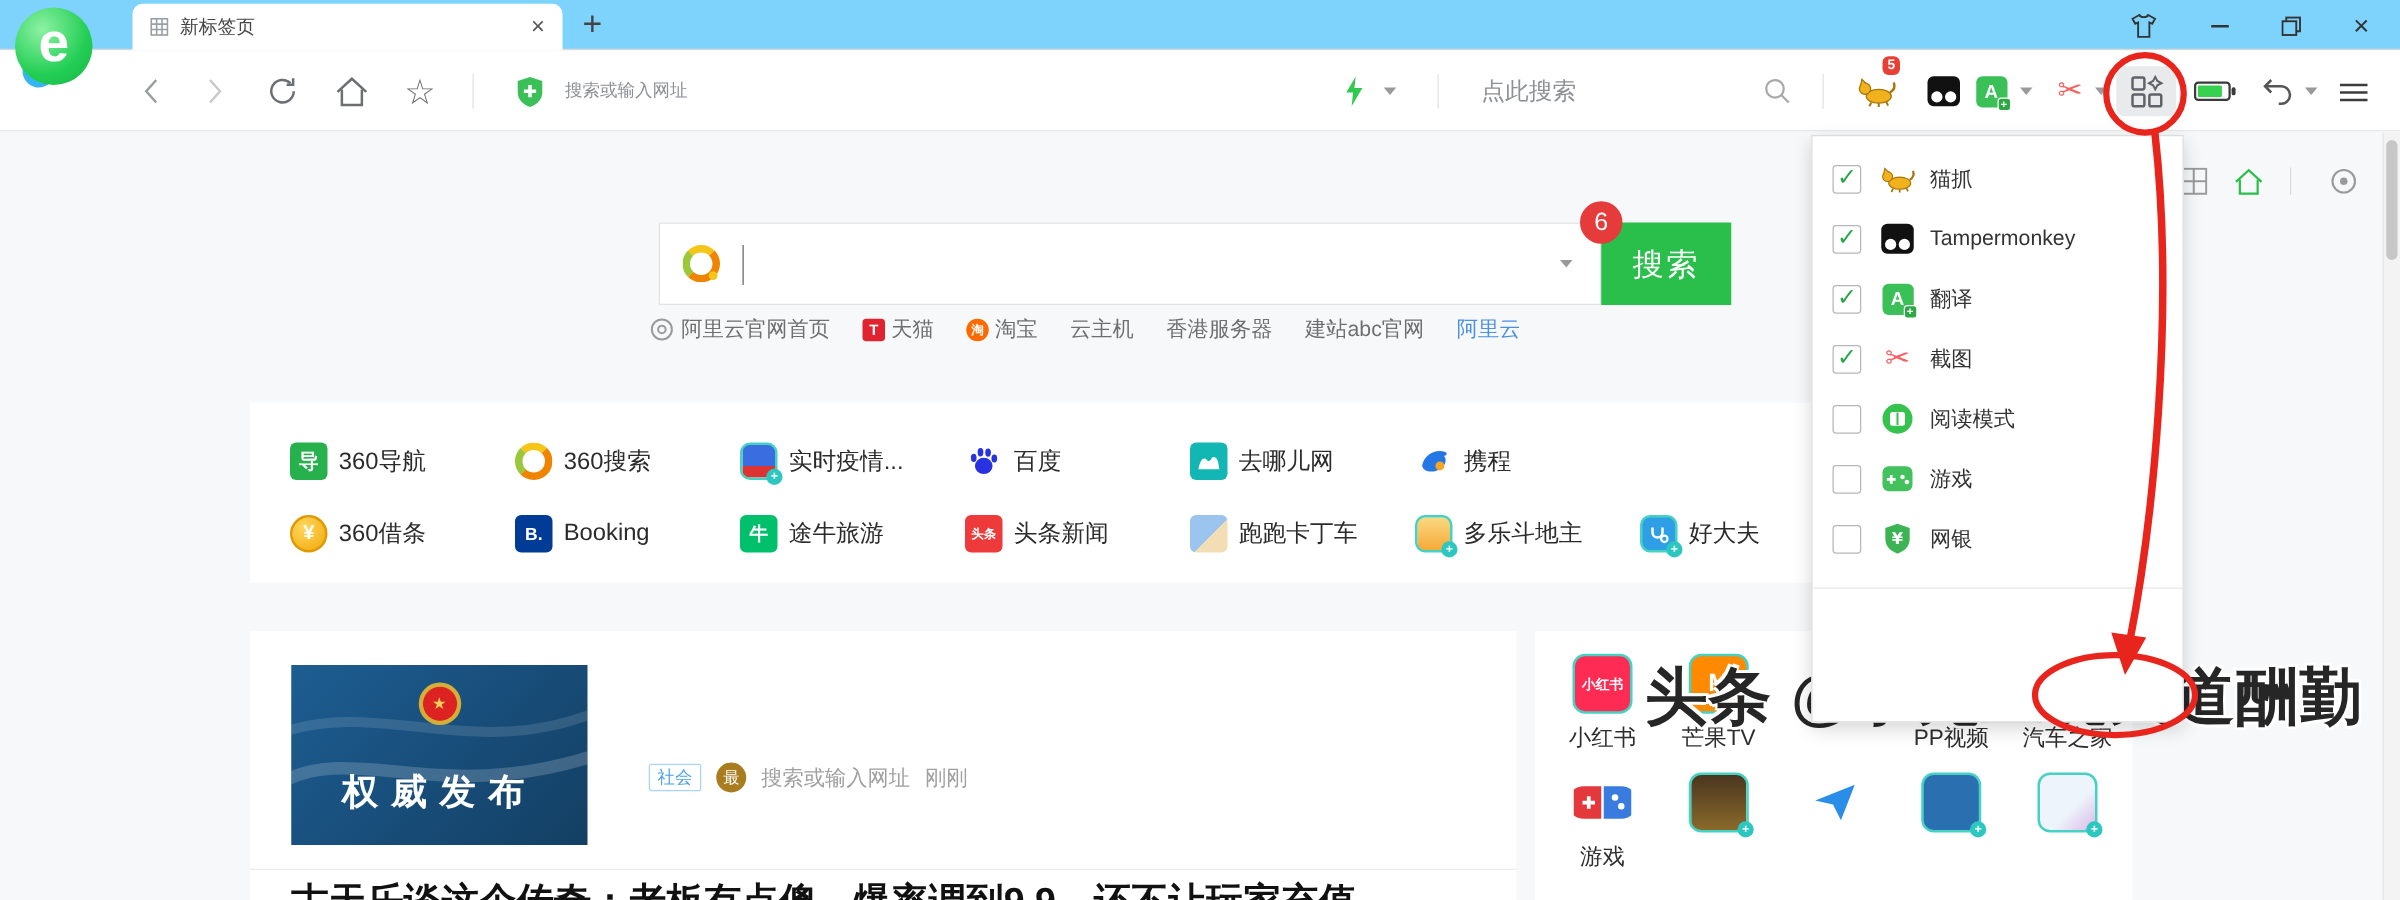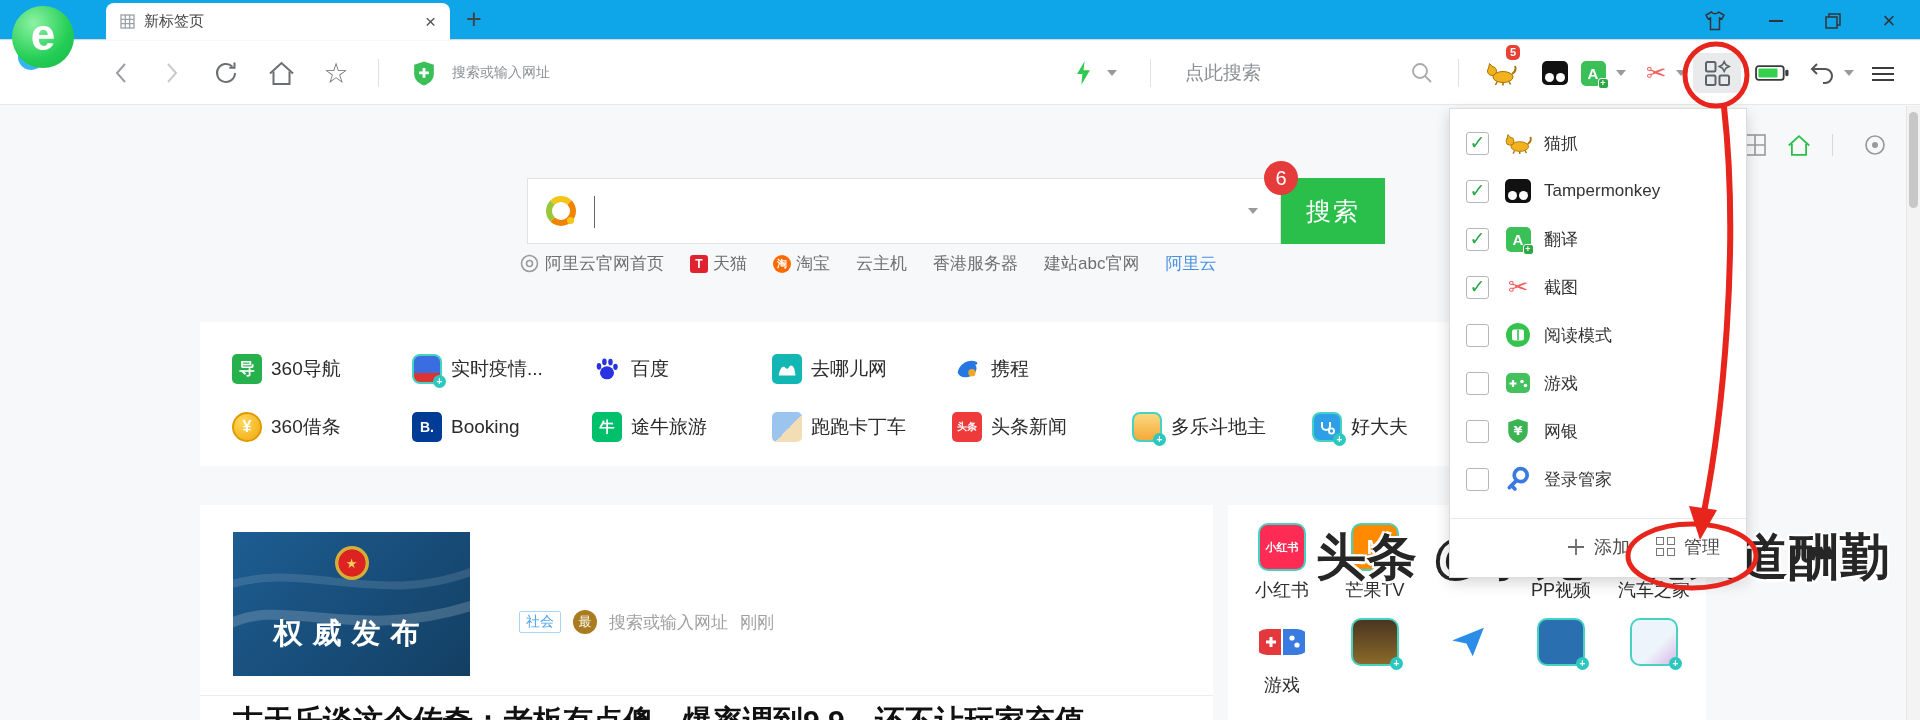--- a/index.html
+++ b/index.html
@@ -1,21 +1,21 @@
 <!DOCTYPE html>
 <html><head>
 <meta charset="utf-8">
 <style>
 *{margin:0;padding:0;box-sizing:border-box}
 html,body{width:1920px;height:720px;overflow:hidden}
 body{position:relative;font-family:"Liberation Sans","DejaVu Sans",sans-serif;background:#f7f8fa;color:#333}
 .flex{display:flex;align-items:center}
 
 
-#tabbar{position:absolute;left:0;top:0;width:1920px;height:40px;background:#0ea5e9;border-bottom:1px solid #d6d8db}
+#tabbar{position:absolute;left:0;top:0;width:1920px;height:40px;background:#7dd3fc;border-bottom:1px solid #d6d8db}
 #tab{position:absolute;left:106px;top:3px;width:344px;height:37px;background:#fff;border-radius:8px 8px 0 0;display:flex;align-items:center;padding:0 14px}
 #tab .title{font-size:15px;color:#454545;margin-left:9px;flex:1}
 #tab .close{color:#555;font-size:19px;line-height:1;cursor:default}
 #newtab{position:absolute;left:466px;top:4px;font-size:27px;font-weight:300;color:#444}
 #logo{position:absolute;left:12px;top:6px;width:62px;height:62px;z-index:30}
 #logo .drop{position:absolute;left:6px;bottom:-2px;width:26px;height:26px;background:#35b6f2;border-radius:2px 50% 50% 50%;transform:rotate(15deg)}
 #logo .ball{position:absolute;inset:0;border-radius:50%;background:radial-gradient(circle at 35% 28%,#8df2a4,#23ce54 60%,#17b545);display:flex;align-items:center;justify-content:center}
 #logo .ball span{color:#fff;font-size:44px;font-weight:bold;line-height:1;margin-top:-4px}
 .winbtn{position:absolute;top:8px;width:26px;height:26px;display:flex;align-items:center;justify-content:center;color:#333}
 #min-btn .bar{width:14px;height:2px;background:#333}
@@ -309,20 +309,24 @@
     <span style="color:#4a90e2">阿里云</span>
   </div>
 
   <div id="site-grid" class="card">
     <div class="sg-row" style="top:22px">
       <div class="sg-cell">
         <span class="sg-ic" style="background:#26b14c">导</span>
         <span class="sg-label">360导航</span>
       </div>
       <div class="sg-cell">
+        <span class="sg-ic" style="background:#fff;border:6px solid #f08300;border-left-color:#9ac83a;border-top-color:#f5c518;border-radius:50%"></span>
+        <span class="sg-label">360搜索</span>
+      </div>
+      <div class="sg-cell">
         <span class="sg-ic app-frame" style="background:linear-gradient(#3a6de0 65%,#d33 65%)">
             <span class="plus-badge">+</span>
           </span>
         <span class="sg-label">实时疫情...</span>
       </div>
       <div class="sg-cell">
         <span class="sg-ic" style="background:#fff">
           <svg width="26" height="26" viewBox="0 0 24 24" fill="#2932e1">
               <ellipse cx="12" cy="15.5" rx="6.5" ry="6"></ellipse>
               <ellipse cx="4.6" cy="9.5" rx="2.1" ry="3.1"></ellipse>
@@ -358,26 +362,26 @@
       </div>
       <div class="sg-cell">
         <span class="sg-ic" style="background:#003b95;font-size:14px">B.</span>
         <span class="sg-label">Booking</span>
       </div>
       <div class="sg-cell">
         <span class="sg-ic" style="background:#00c06c;font-size:15px">牛</span>
         <span class="sg-label">途牛旅游</span>
       </div>
       <div class="sg-cell">
+        <span class="sg-ic" style="background:#ee3a3a;font-size:10px">头条</span>
+        <span class="sg-label">头条新闻</span>
+      </div>
+      <div class="sg-cell">
         <span class="sg-ic" style="background:linear-gradient(135deg,#9bc4ee 55%,#f3ddb4 55%)"></span>
         <span class="sg-label">跑跑卡丁车</span>
-      </div>
-      <div class="sg-cell">
-        <span class="sg-ic" style="background:#ee3a3a;font-size:10px">头条</span>
-        <span class="sg-label">头条新闻</span>
       </div>
       <div class="sg-cell">
         <span class="sg-ic app-frame" style="background:linear-gradient(#fbd981,#f5a938)">
             <span class="plus-badge">+</span>
           </span>
         <span class="sg-label">多乐斗地主</span>
       </div>
       <div class="sg-cell">
         <span class="sg-ic app-frame" style="background:#2e9fe6">
           <svg width="16" height="16" viewBox="0 0 16 16">
@@ -551,49 +555,22 @@
     <span class="cb"></span>
     <span class="pi">
       <svg width="24" height="26" viewBox="0 0 22 24">
           <path d="M11 1 L20 4 V12 c0 6-4 9-9 11 C6 21 2 18 2 12 V4 Z" fill="#3cb454"></path>
           <text x="11" y="16" text-anchor="middle" fill="#fff" font-size="12" font-weight="bold" font-family="DejaVu Sans,sans-serif">¥</text>
         </svg>
     </span>
     <span class="plabel">网银</span>
   </div>
 
-  <div class="prow">
-    <span class="cb"></span>
-    <span class="pi">
-      <svg width="26" height="26" viewBox="0 0 24 24">
-          <circle cx="14.5" cy="8.5" r="6" fill="none" stroke="#3a7be0" stroke-width="3.4"></circle>
-          <path d="M10.5 13.5 L4 20 M6 18 l3.2 3.2" fill="none" stroke="#3a7be0" stroke-width="3.4" stroke-linecap="round"></path>
-        </svg>
-    </span>
-    <span class="plabel">登录管家</span>
-  </div>
 
   <div id="pfoot-div"></div>
-  <div id="pfoot">
-    <span class="pf-btn">
-      <svg width="18" height="18" viewBox="0 0 18 18">
-          <path d="M9 1 V17 M1 9 H17" stroke="#6a6a6a" stroke-width="1.8"></path>
-        </svg>
-      <span>添加</span>
-    </span>
-    <span class="pf-btn">
-      <span class="mini-grid">
-          <i></i>
-          <i></i>
-          <i></i>
-          <i></i>
-        </span>
-      <span>管理</span>
-    </span>
-  </div>
 </div>
 
 <div id="scrollbar">
     <div id="scroll-thumb"></div>
   </div>
 
 <svg id="anno">
   <circle cx="1716" cy="75" r="31" fill="none" stroke="#e8251c" stroke-width="5"></circle>
   <path d="M1724 107 C1740 250 1722 420 1704 512" fill="none" stroke="#e8251c" stroke-width="6" stroke-linecap="round"></path>
   <polygon points="1689,506 1717,510 1700,540" fill="#e8251c"></polygon>

